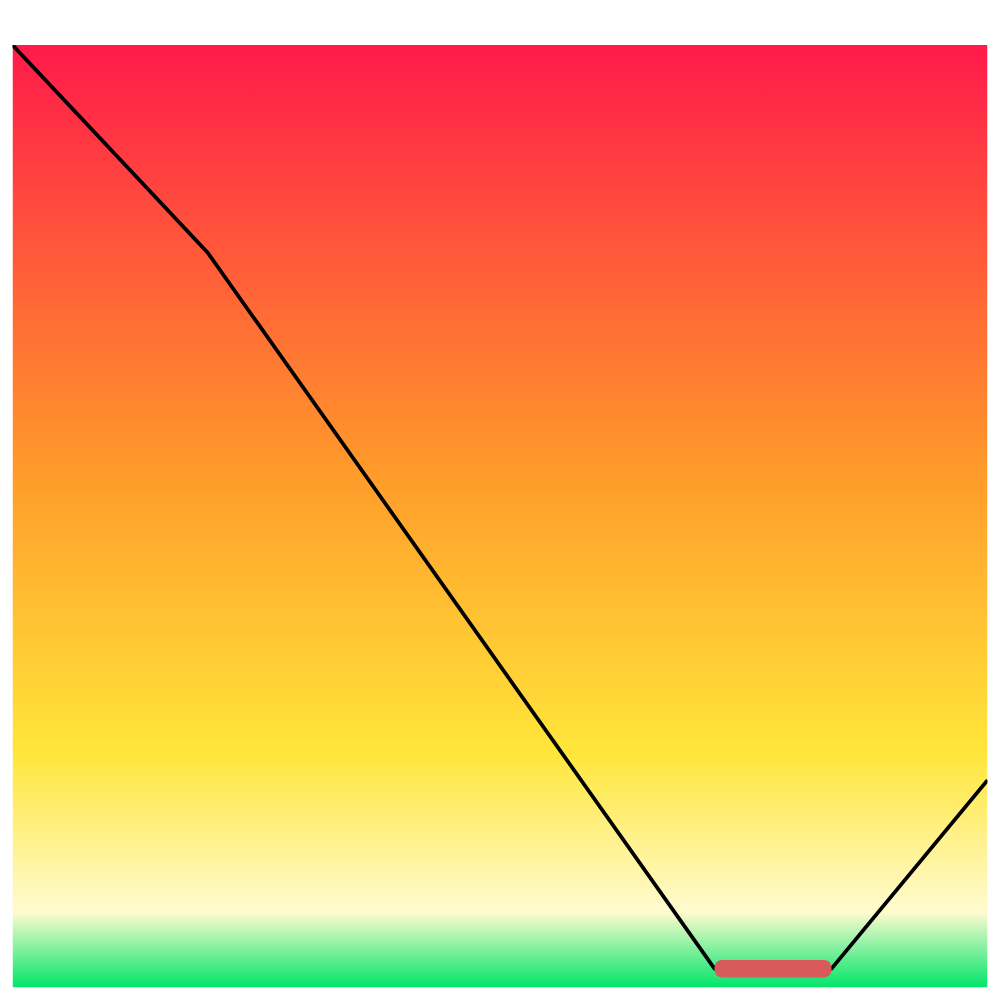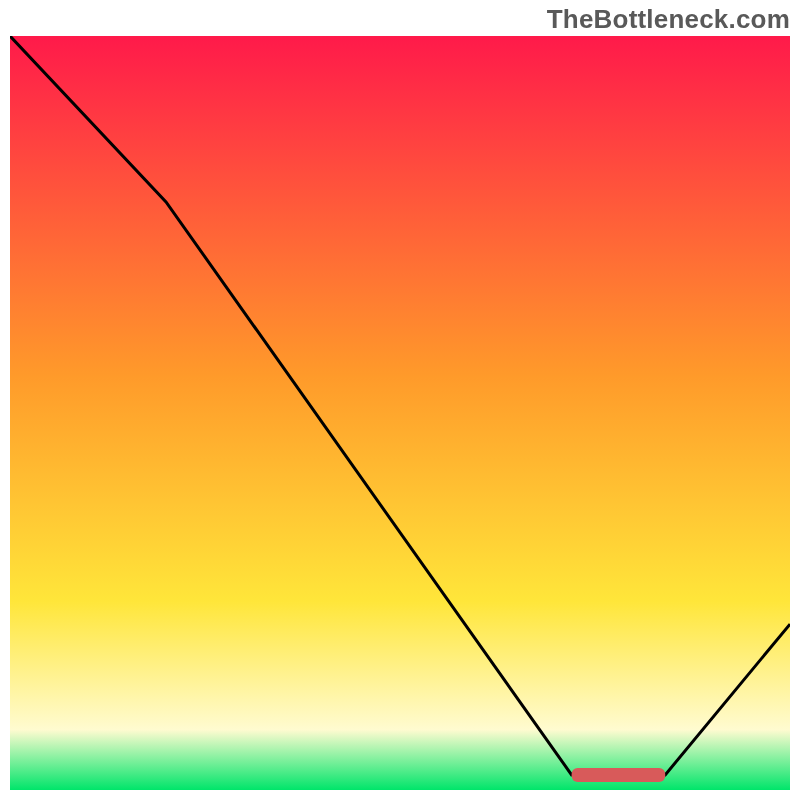--- a/index.html
+++ b/index.html
@@ -32,21 +32,20 @@
     top: 36px;
     width: 780px;
     height: 754px;
   }
   svg { display: block; }
 </style>
 </head>
 <body>
 
 <div id="stage">
-  <div id="watermark">TheBottleneck.com</div>
 
   <div id="plot-wrap">
     <svg id="plot" width="780" height="754" viewBox="0 0 780 754">
       <defs>
         <linearGradient id="bg-grad" x1="0" y1="0" x2="0" y2="1">
           <stop id="g0" offset="0%" stop-color="#ff1a4a"></stop>
           <stop id="g1" offset="45%" stop-color="#ff9a2a"></stop>
           <stop id="g2" offset="75%" stop-color="#ffe63a"></stop>
           <stop id="g3" offset="92%" stop-color="#fffbd0"></stop>
           <stop id="g4" offset="100%" stop-color="#00e56a"></stop>

